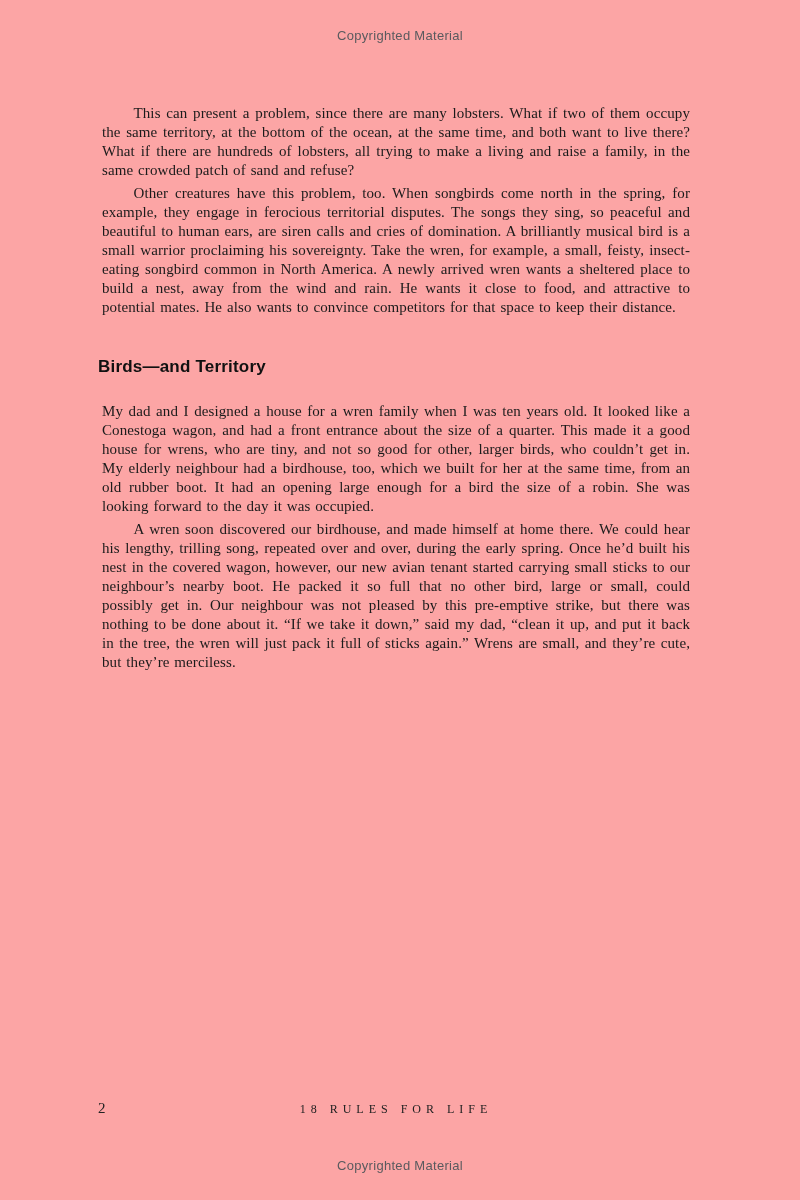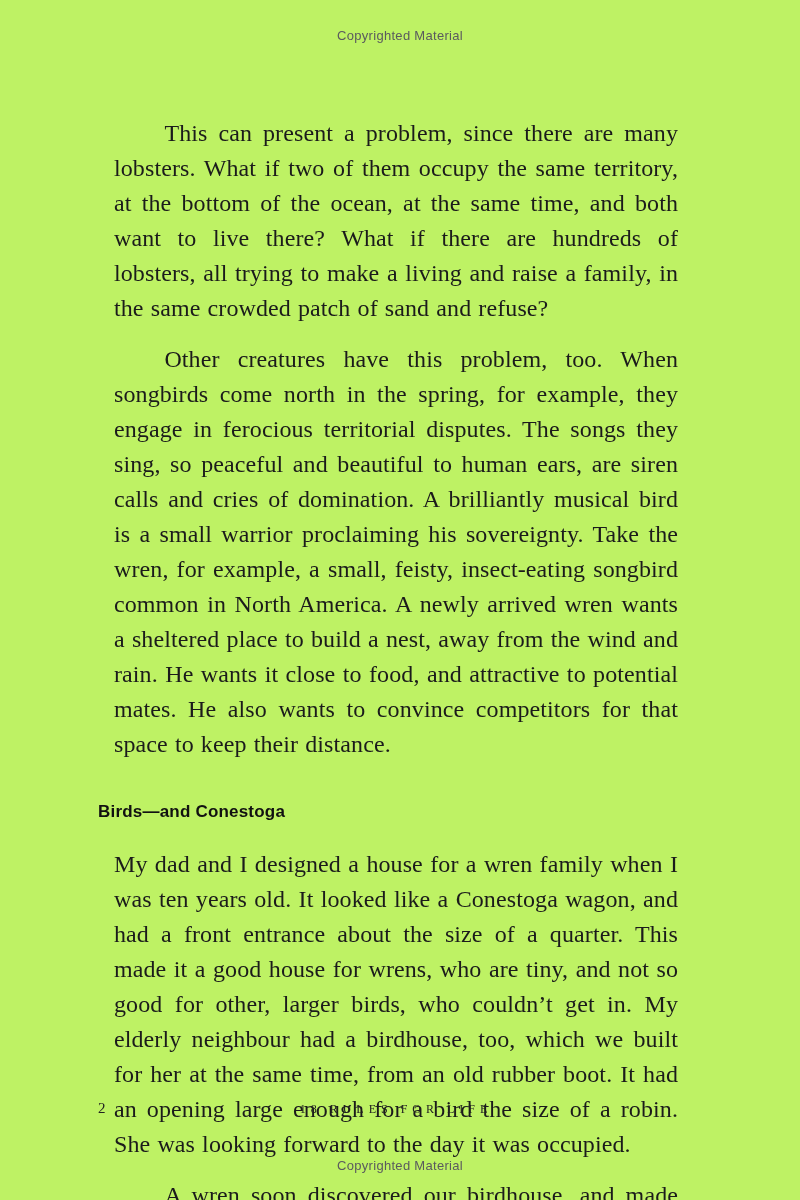--- a/index.html
+++ b/index.html
@@ -4,21 +4,21 @@
 <style>
   html, body {
     margin: 0;
     padding: 0;
     background: #ffffff;
   }
   .page {
     position: relative;
     width: 800px;
     height: 1200px;
-    background: #bef264;
+    background: #fca5a5;
     overflow: hidden;
     font-family: "Liberation Serif", serif;
     color: #1b1b1b;
   }
   .copyright-notice {
     position: absolute;
     left: 0;
     width: 100%;
     text-align: center;
     font-family: "Liberation Sans", sans-serif;
@@ -29,23 +29,23 @@
   .copyright-top { top: 28px; }
   .copyright-bottom { top: 1158px; }
 
   .content {
     position: absolute;
     top: 100px;
     left: 98px;
     width: 596px;
   }
   .content p {
-    margin: 16px;
-    font-size: 24px;
-    line-height: 35px;
+    margin: 4px;
+    font-size: 15px;
+    line-height: 19px;
     text-align: justify;
     letter-spacing: 0.1px;
     word-spacing: 1px;
   }
   .content p.indented {
     text-indent: 2.1em;
   }
   .section-heading {
     margin: 40px 0 25px 0;
     font-family: "Liberation Sans", sans-serif;
@@ -83,21 +83,21 @@
 </head>
 <body>
 
 <div class="page">
 
   <div class="copyright-notice copyright-top">Copyrighted Material</div>
 
   <div class="content">
     <p class="indented">This can present a problem, since there are many lobsters. What if two of them occupy the same territory, at the bottom of the ocean, at the same time, and both want to live there? What if there are hundreds of lobsters, all trying to make a living and raise a family, in the same crowded patch of sand and refuse?</p>
     <p class="indented">Other creatures have this problem, too. When songbirds come north in the spring, for example, they engage in ferocious territorial disputes. The songs they sing, so peaceful and beautiful to human ears, are siren calls and cries of domination. A brilliantly musical bird is a small warrior proclaiming his sovereignty. Take the wren, for example, a small, feisty, insect-eating songbird common in North America. A newly arrived wren wants a sheltered place to build a nest, away from the wind and rain. He wants it close to food, and attractive to potential mates. He also wants to convince competitors for that space to keep their distance.</p>
-    <h2 class="section-heading">Birds—and Conestoga</h2>
+    <h2 class="section-heading">Birds—and Territory</h2>
     <p>My dad and I designed a house for a wren family when I was ten years old. It looked like a Conestoga wagon, and had a front entrance about the size of a quarter. This made it a good house for wrens, who are tiny, and not so good for other, larger birds, who couldn’t get in. My elderly neighbour had a birdhouse, too, which we built for her at the same time, from an old rubber boot. It had an opening large enough for a bird the size of a robin. She was looking forward to the day it was occupied.</p>
     <p class="indented">A wren soon discovered our birdhouse, and made himself at home there. We could hear his lengthy, trilling song, repeated over and over, during the early spring. Once he’d built his nest in the covered wagon, however, our new avian tenant started carrying small sticks to our neighbour’s nearby boot. He packed it so full that no other bird, large or small, could possibly get in. Our neighbour was not pleased by this pre-emptive strike, but there was nothing to be done about it. “If we take it down,” said my dad, “clean it up, and put it back in the tree, the wren will just pack it full of sticks again.” Wrens are small, and they’re cute, but they’re merciless.</p>
   </div>
 
   <div class="footer">
     <span class="page-number">2</span>
     <span class="running-title">18 RULES FOR LIFE</span>
   </div>
 
   <div class="copyright-notice copyright-bottom">Copyrighted Material</div>

